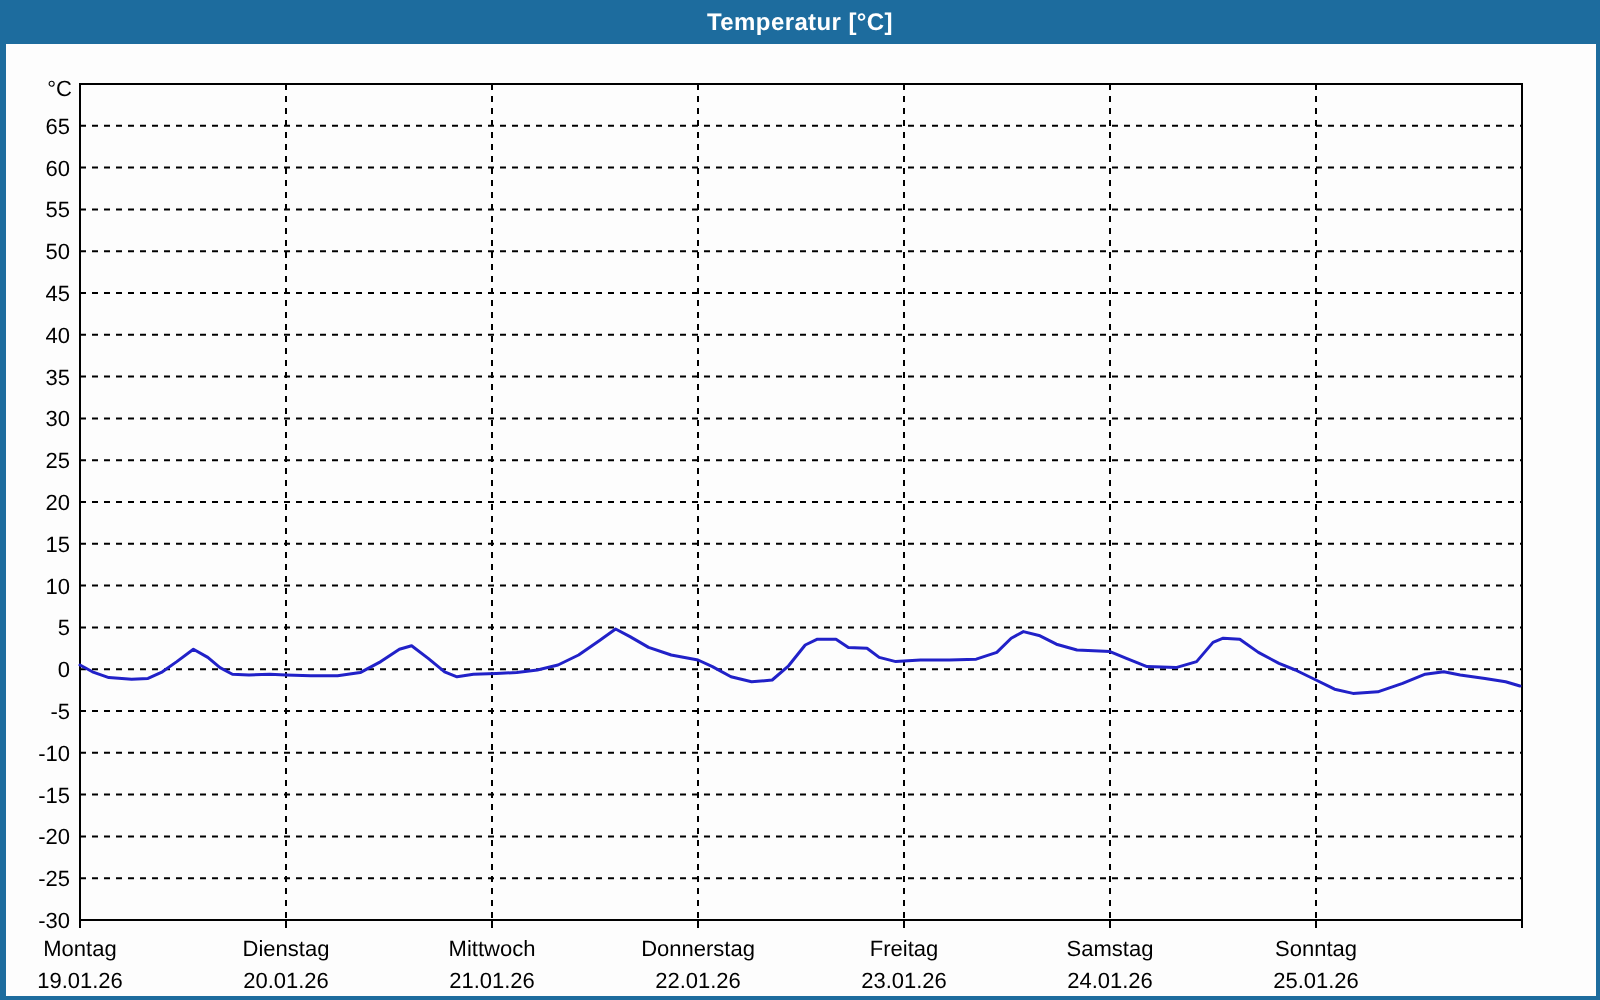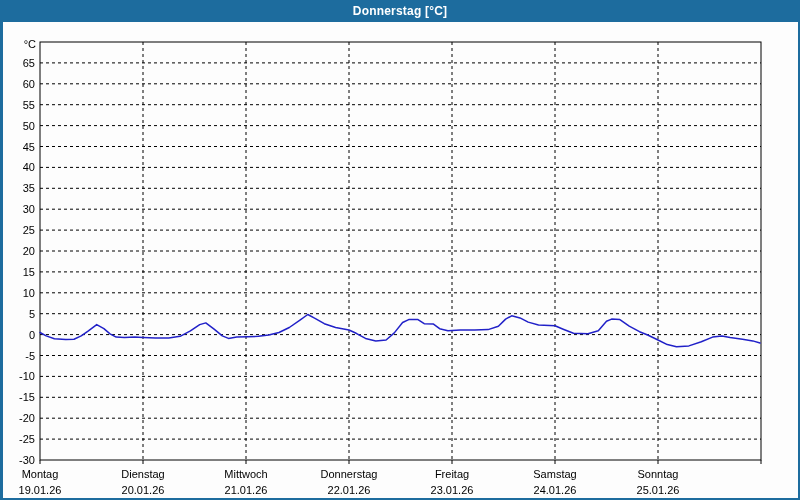--- a/index.html
+++ b/index.html
@@ -32,21 +32,21 @@
   .xlab{text-anchor:middle;}
   .grid{stroke:#000;stroke-width:1;stroke-dasharray:3 3;}
   .frame{fill:none;stroke:#000;stroke-width:1;}
   .axis{stroke:#000;stroke-width:1;}
 </style>
 </head>
 <body>
 
 <div class="window" style="background: rgb(29, 108, 158);">
   <div class="titlebar" style="background: rgb(29, 108, 158);">
-    <span class="title" style="color: rgb(255, 255, 255);">Donnerstag [°C]</span>
+    <span class="title" style="color: rgb(255, 255, 255);">Temperatur [°C]</span>
   </div>
   <div class="content" style="background: rgb(253, 253, 253);">
     <svg id="chart" width="795" height="476" viewBox="0 0 795 476">
         <line x1="37" x2="758" y1="40.89999999999998" y2="40.89999999999998" class="grid" stroke="#000000"></line>
         <line x1="37" x2="758" y1="61.80000000000001" y2="61.80000000000001" class="grid" stroke="#000000"></line>
         <line x1="37" x2="758" y1="82.69999999999999" y2="82.69999999999999" class="grid" stroke="#000000"></line>
         <line x1="37" x2="758" y1="103.60000000000002" y2="103.60000000000002" class="grid" stroke="#000000"></line>
         <line x1="37" x2="758" y1="124.5" y2="124.5" class="grid" stroke="#000000"></line>
         <line x1="37" x2="758" y1="145.39999999999998" y2="145.39999999999998" class="grid" stroke="#000000"></line>
         <line x1="37" x2="758" y1="166.3" y2="166.3" class="grid" stroke="#000000"></line>

